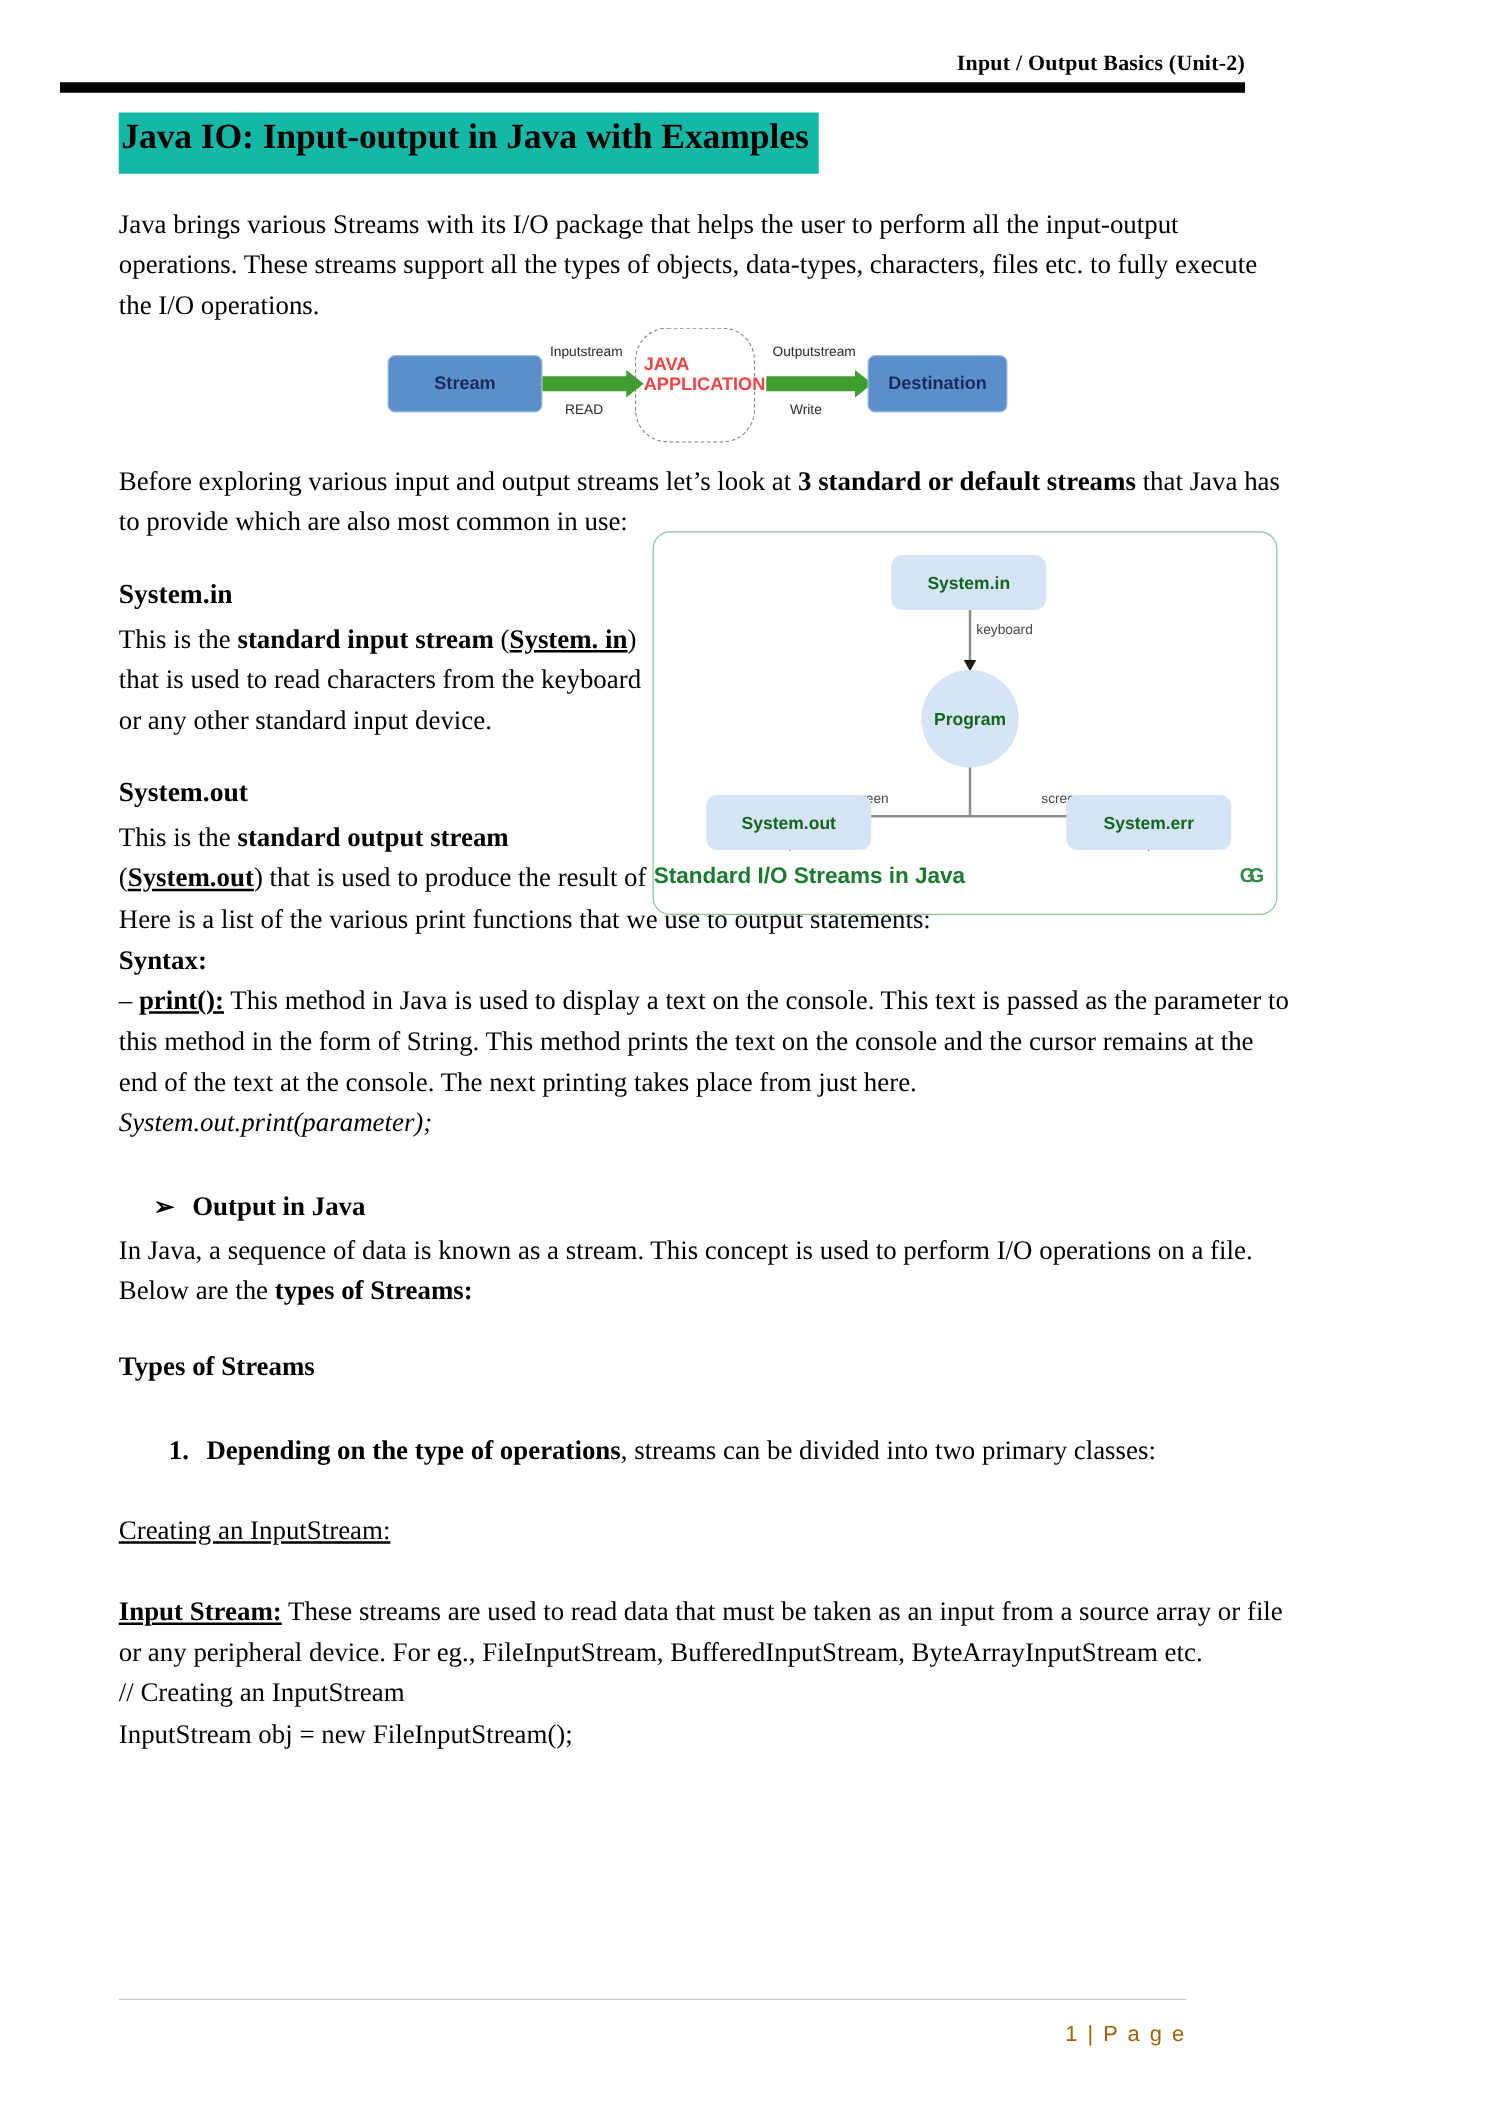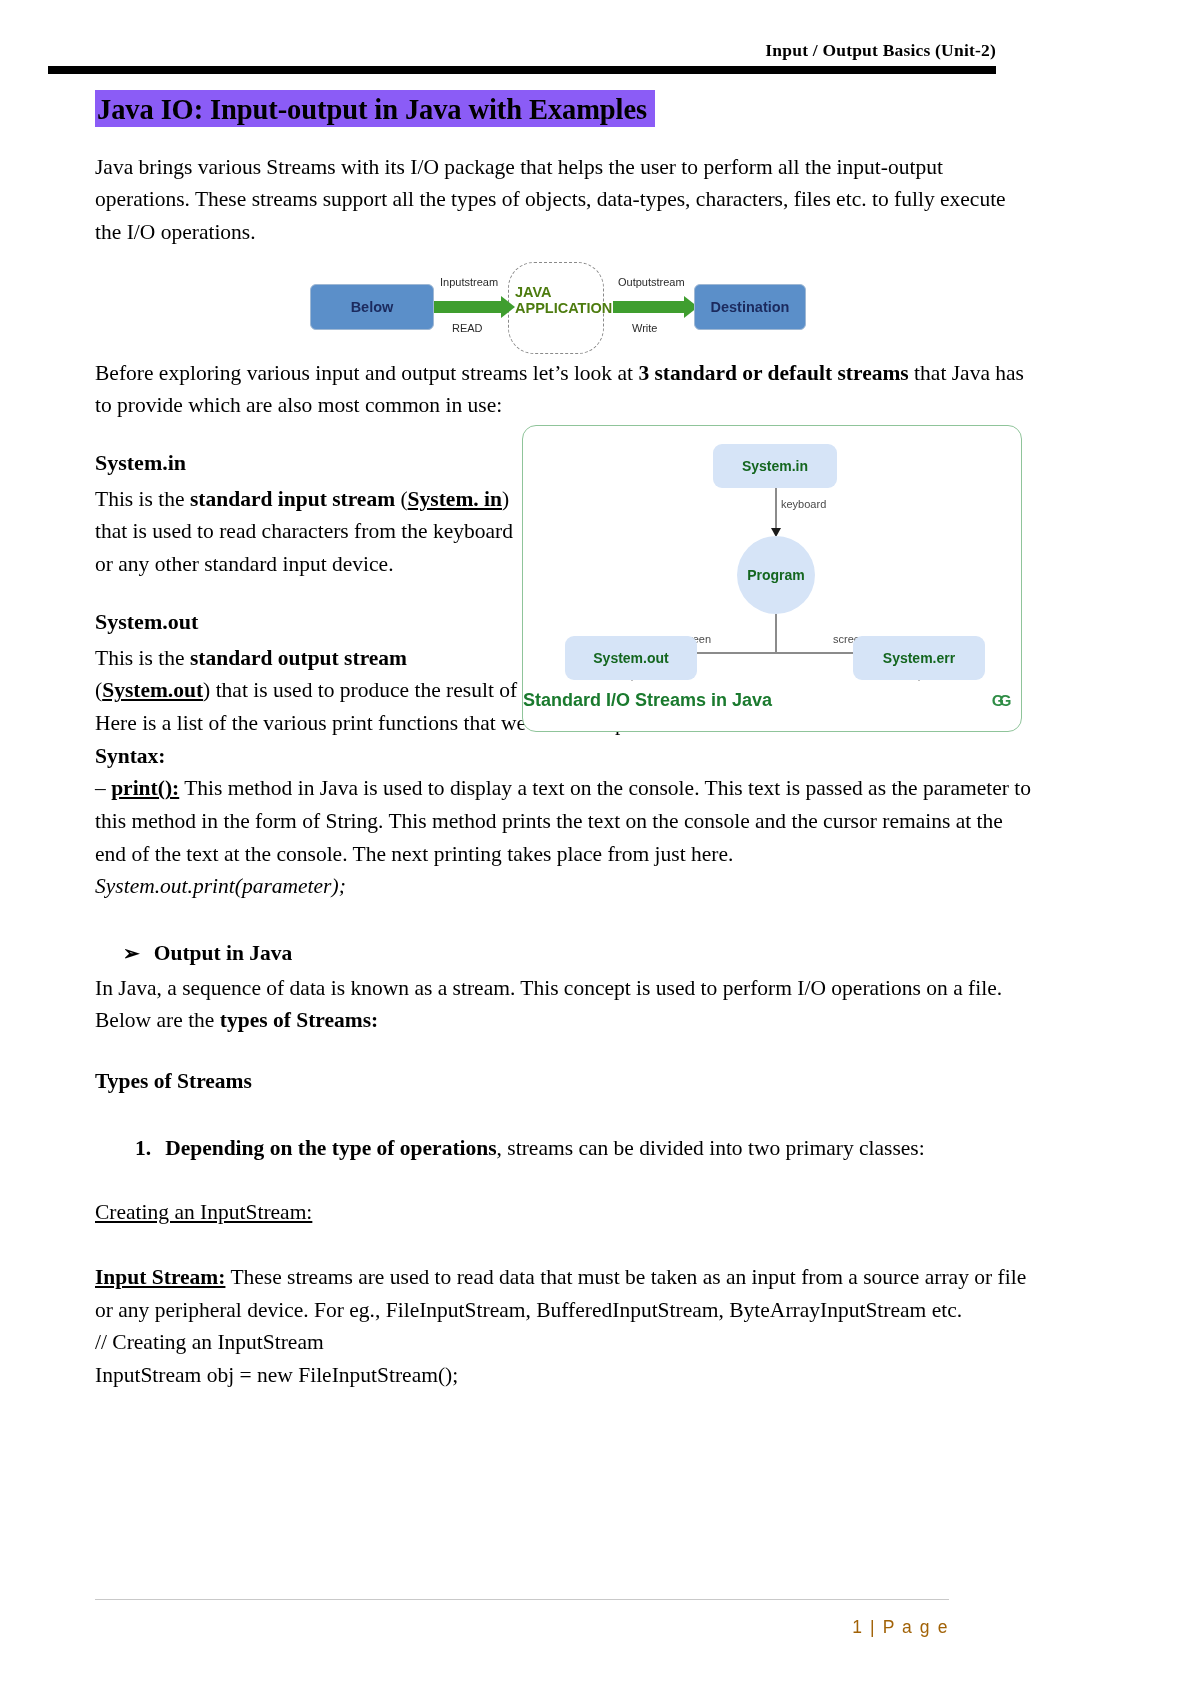--- a/index.html
+++ b/index.html
@@ -57,22 +57,22 @@
     top: 90px;
     left: 95px;
     width: 940px;
   }
 
   h1.doc-title {
     font-family: "Liberation Serif", "DejaVu Serif", serif;
     font-size: 28.5px;
     font-weight: bold;
     margin: 0 0 0 0;
-    padding: 3px 8px 0 2px;
-    background: #8b5cf6;
+    padding: 3px 8px 12px 2px;
+    background: #14b8a6;
     display: inline-block;
     line-height: 1.18;
     letter-spacing: -0.1px;
   }
 
   p.body-text {
     font-size: 21.5px;
     line-height: 1.52;
     margin: 24px 0 0 0;
     text-align: left;
@@ -126,21 +126,21 @@
     justify-content: center;
     box-sizing: border-box;
   }
   .d1-source { left: 0px; }
   .d1-dest { left: 384px; width: 112px; }
   .d1-javaapp {
     position: absolute;
     left: 205px;
     top: 22px;
     width: 96px;
-    color: #4d7c0f;
+    color: #ef4444;
     font-family: "Liberation Sans", "DejaVu Sans", sans-serif;
     font-size: 14.5px;
     font-weight: bold;
     line-height: 1.12;
   }
   .d1-arrow {
     position: absolute;
     top: 39px;
     height: 12px;
     background: #3f9e2f;
@@ -323,21 +323,21 @@
     <p class="body-text" style="margin-top:32px;"><span class="u">Creating an InputStream:</span></p>
 
     <p class="body-text" style="margin-top:32px;"><b class="u">Input Stream:</b><span> These streams are used to read data that must be taken as an input from a source array or file or any peripheral device. For eg., FileInputStream, BufferedInputStream, ByteArrayInputStream etc.</span></p>
     <p class="body-text tight" style="margin-top:0;">// Creating an InputStream</p>
     <p class="body-text tight" style="margin-top:0;">InputStream obj = new FileInputStream();</p>
 
   </div>
 
   <div class="diagram1">
     <div class="d1-dashbox"></div>
-    <div class="d1-box d1-source">Below</div>
+    <div class="d1-box d1-source">Stream</div>
     <div class="d1-arrow a1"></div>
     <div class="d1-lbl lbl-in">Inputstream</div>
     <div class="d1-lbl lbl-read">READ</div>
     <div class="d1-javaapp">
       <div>JAVA</div>
       <div>APPLICATION</div>
     </div>
     <div class="d1-arrow a2"></div>
     <div class="d1-lbl lbl-out">Outputstream</div>
     <div class="d1-lbl lbl-write">Write</div>

